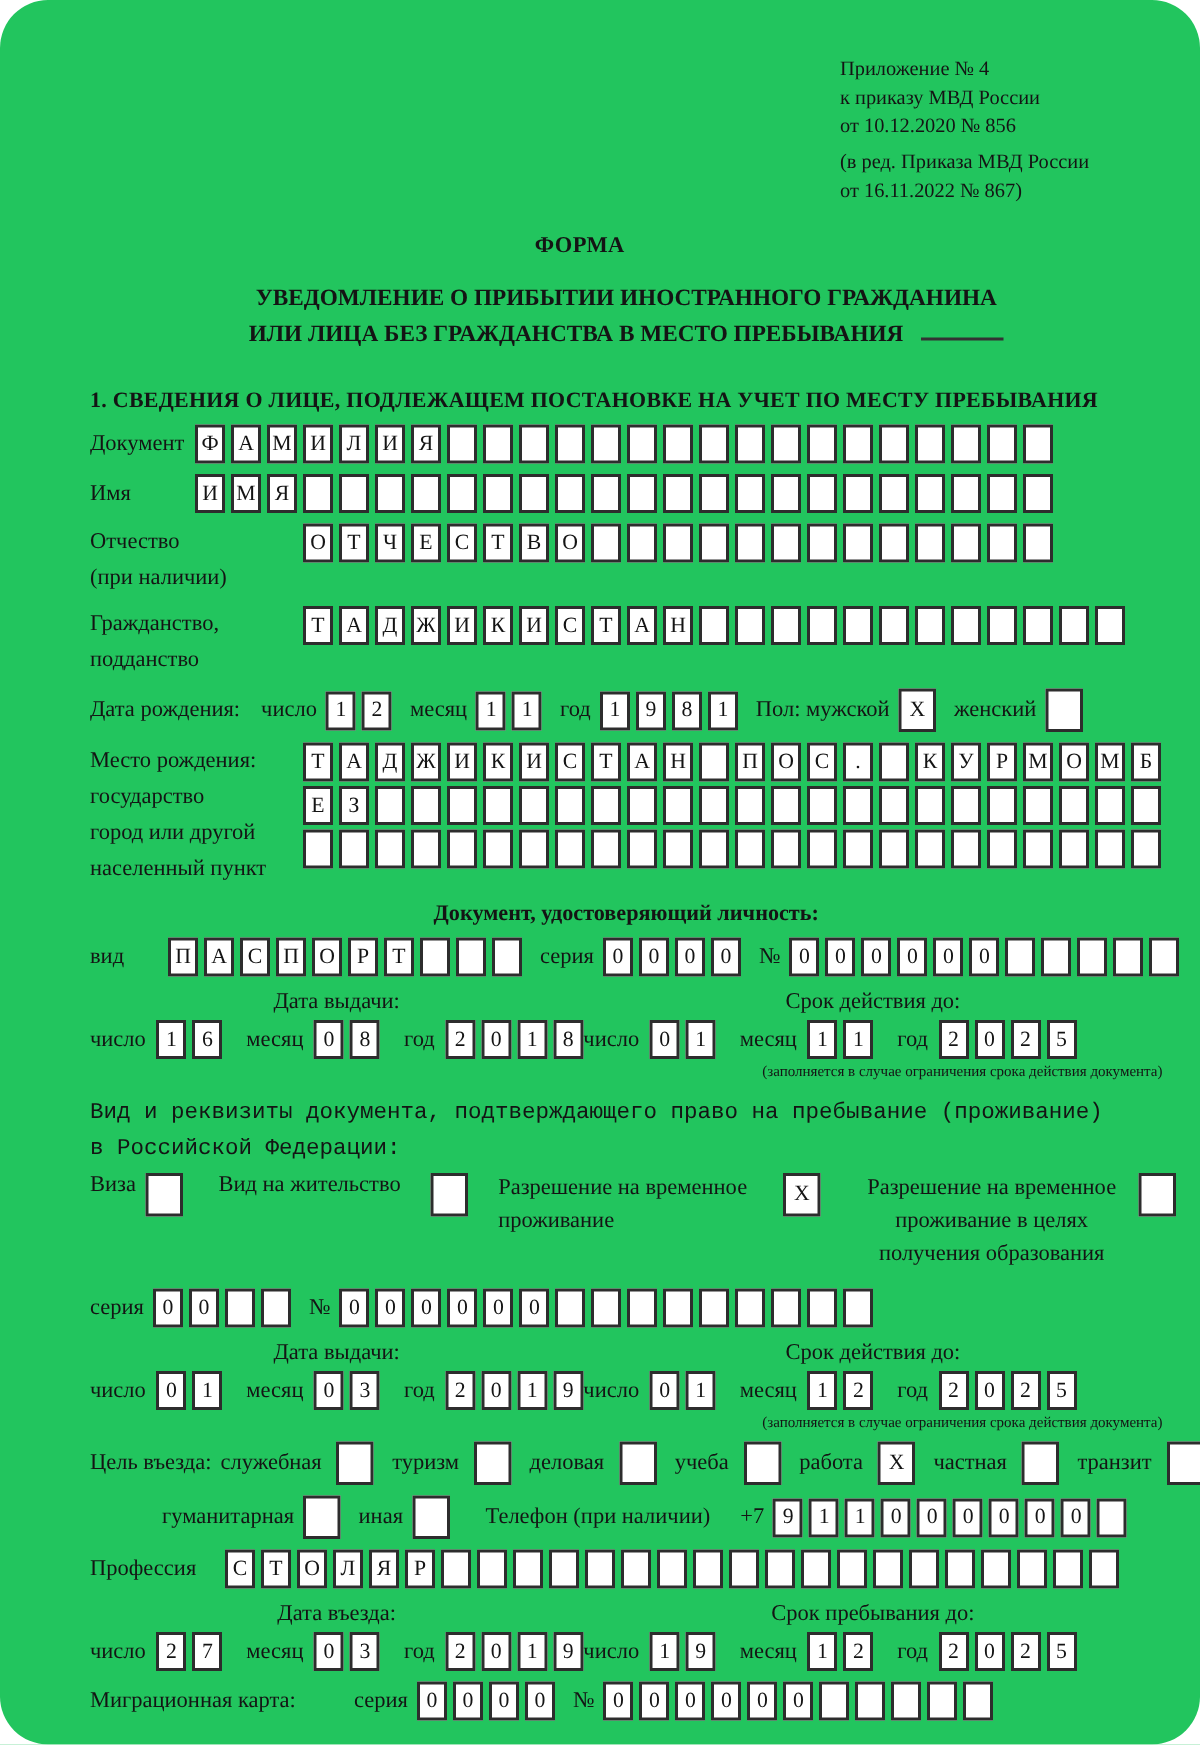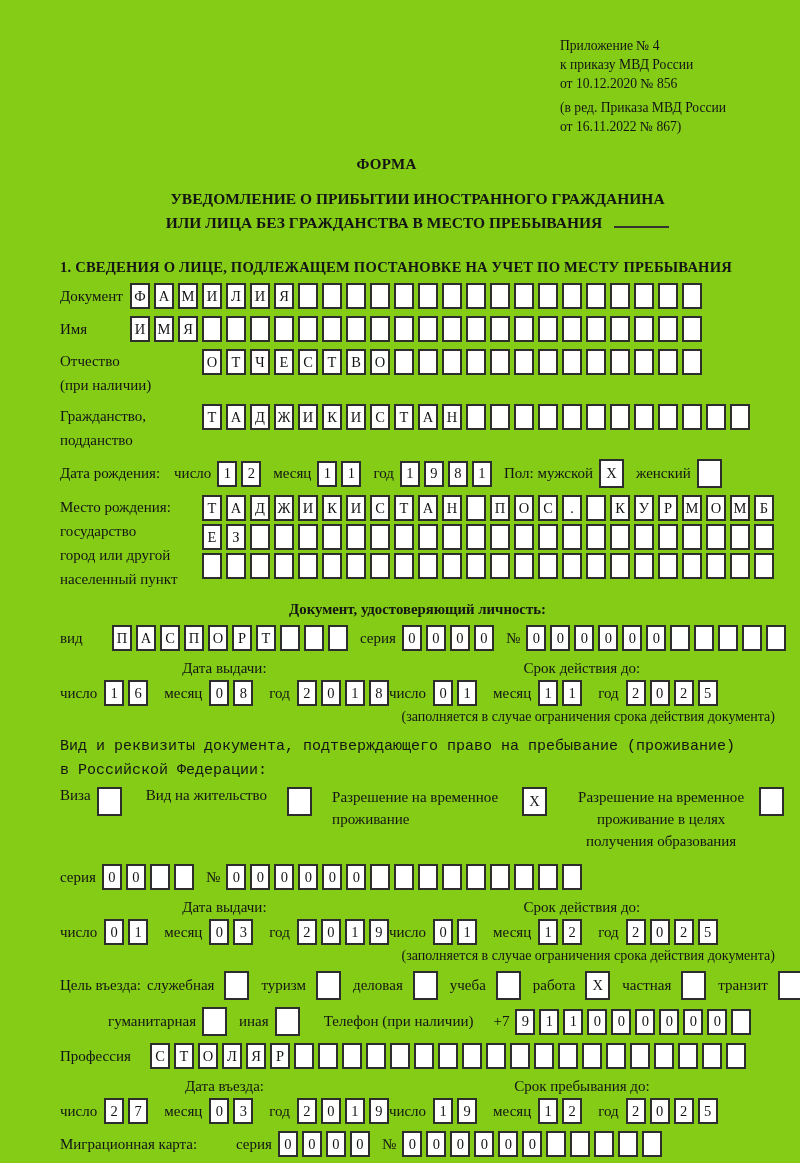--- a/index.html
+++ b/index.html
@@ -1,20 +1,20 @@
 <!DOCTYPE html>
 <html><head>
 <meta charset="utf-8">
 <style>
   html,body{margin:0;padding:0;background:#fff;}
   .page{
     width:800px;height:1163px;box-sizing:border-box;
     padding:36px 25px 20px 60px;
     font-family:"Liberation Serif","DejaVu Serif",serif;
-    color:#141414;font-size:15px;position:relative;overflow:hidden;background:#84cc16;
+    color:#141414;font-size:15px;position:relative;overflow:hidden;background:#22c55e;border-radius:32px;
   }
   .topright{margin-left:500px;font-size:13.6px;line-height:1.4;}
   .topright .rev{margin-top:5px;}
   .forma{text-align:center;padding-right:62px;font-weight:bold;font-size:15px;margin-top:20px;letter-spacing:.3px;}
   .title{margin-top:14px;text-align:center;font-weight:bold;font-size:15.5px;line-height:1.55;}
   .uline{display:inline-block;width:55px;border-bottom:2px solid #333;margin-left:12px;}
   .sect{margin-top:24px;font-weight:bold;font-size:14.6px;letter-spacing:.2px;}
 
   .frow{display:flex;align-items:center;margin-top:7px;}
   .frow.top{align-items:flex-start;}
@@ -35,21 +35,21 @@
   .mr6{margin-right:6px;}
 
   .dochead{text-align:center;font-weight:bold;margin-top:10px;font-size:14.8px;}
   .dpair{display:flex;margin-top:9px;}
   .dcol1{width:46%;flex:none;}
   .dcol2{width:54%;flex:none;}
   .dhead{text-align:center;margin-bottom:3px;}
   .drow{display:flex;align-items:center;}
   .drow .lbl{margin-right:7px;}
   .drow .cells{margin-right:12px;}
-  .note{text-align:right;font-size:14px;margin-top:3px;}
+  .note{text-align:right;font-size:10px;margin-top:3px;}
   .para{margin-top:10px;line-height:1.6;font-family:Liberation Mono, monospace;}
   .permits{display:flex;align-items:flex-start;margin-top:4px;}
   .permits .optlbl{flex:none;}
   .ctr2{width:182px;text-align:left;line-height:1.45;margin-left:16px;margin-right:8px;}
   .ctr3{width:188px;text-align:center;line-height:1.45;margin-left:16px;margin-right:4px;}
   .opt{display:flex;align-items:center;}
   .opt .lbl{margin-right:6px;}
   .opt + .opt{margin-left:8px;}
   .purpose .cells{margin-left:4px;}
 </style>

